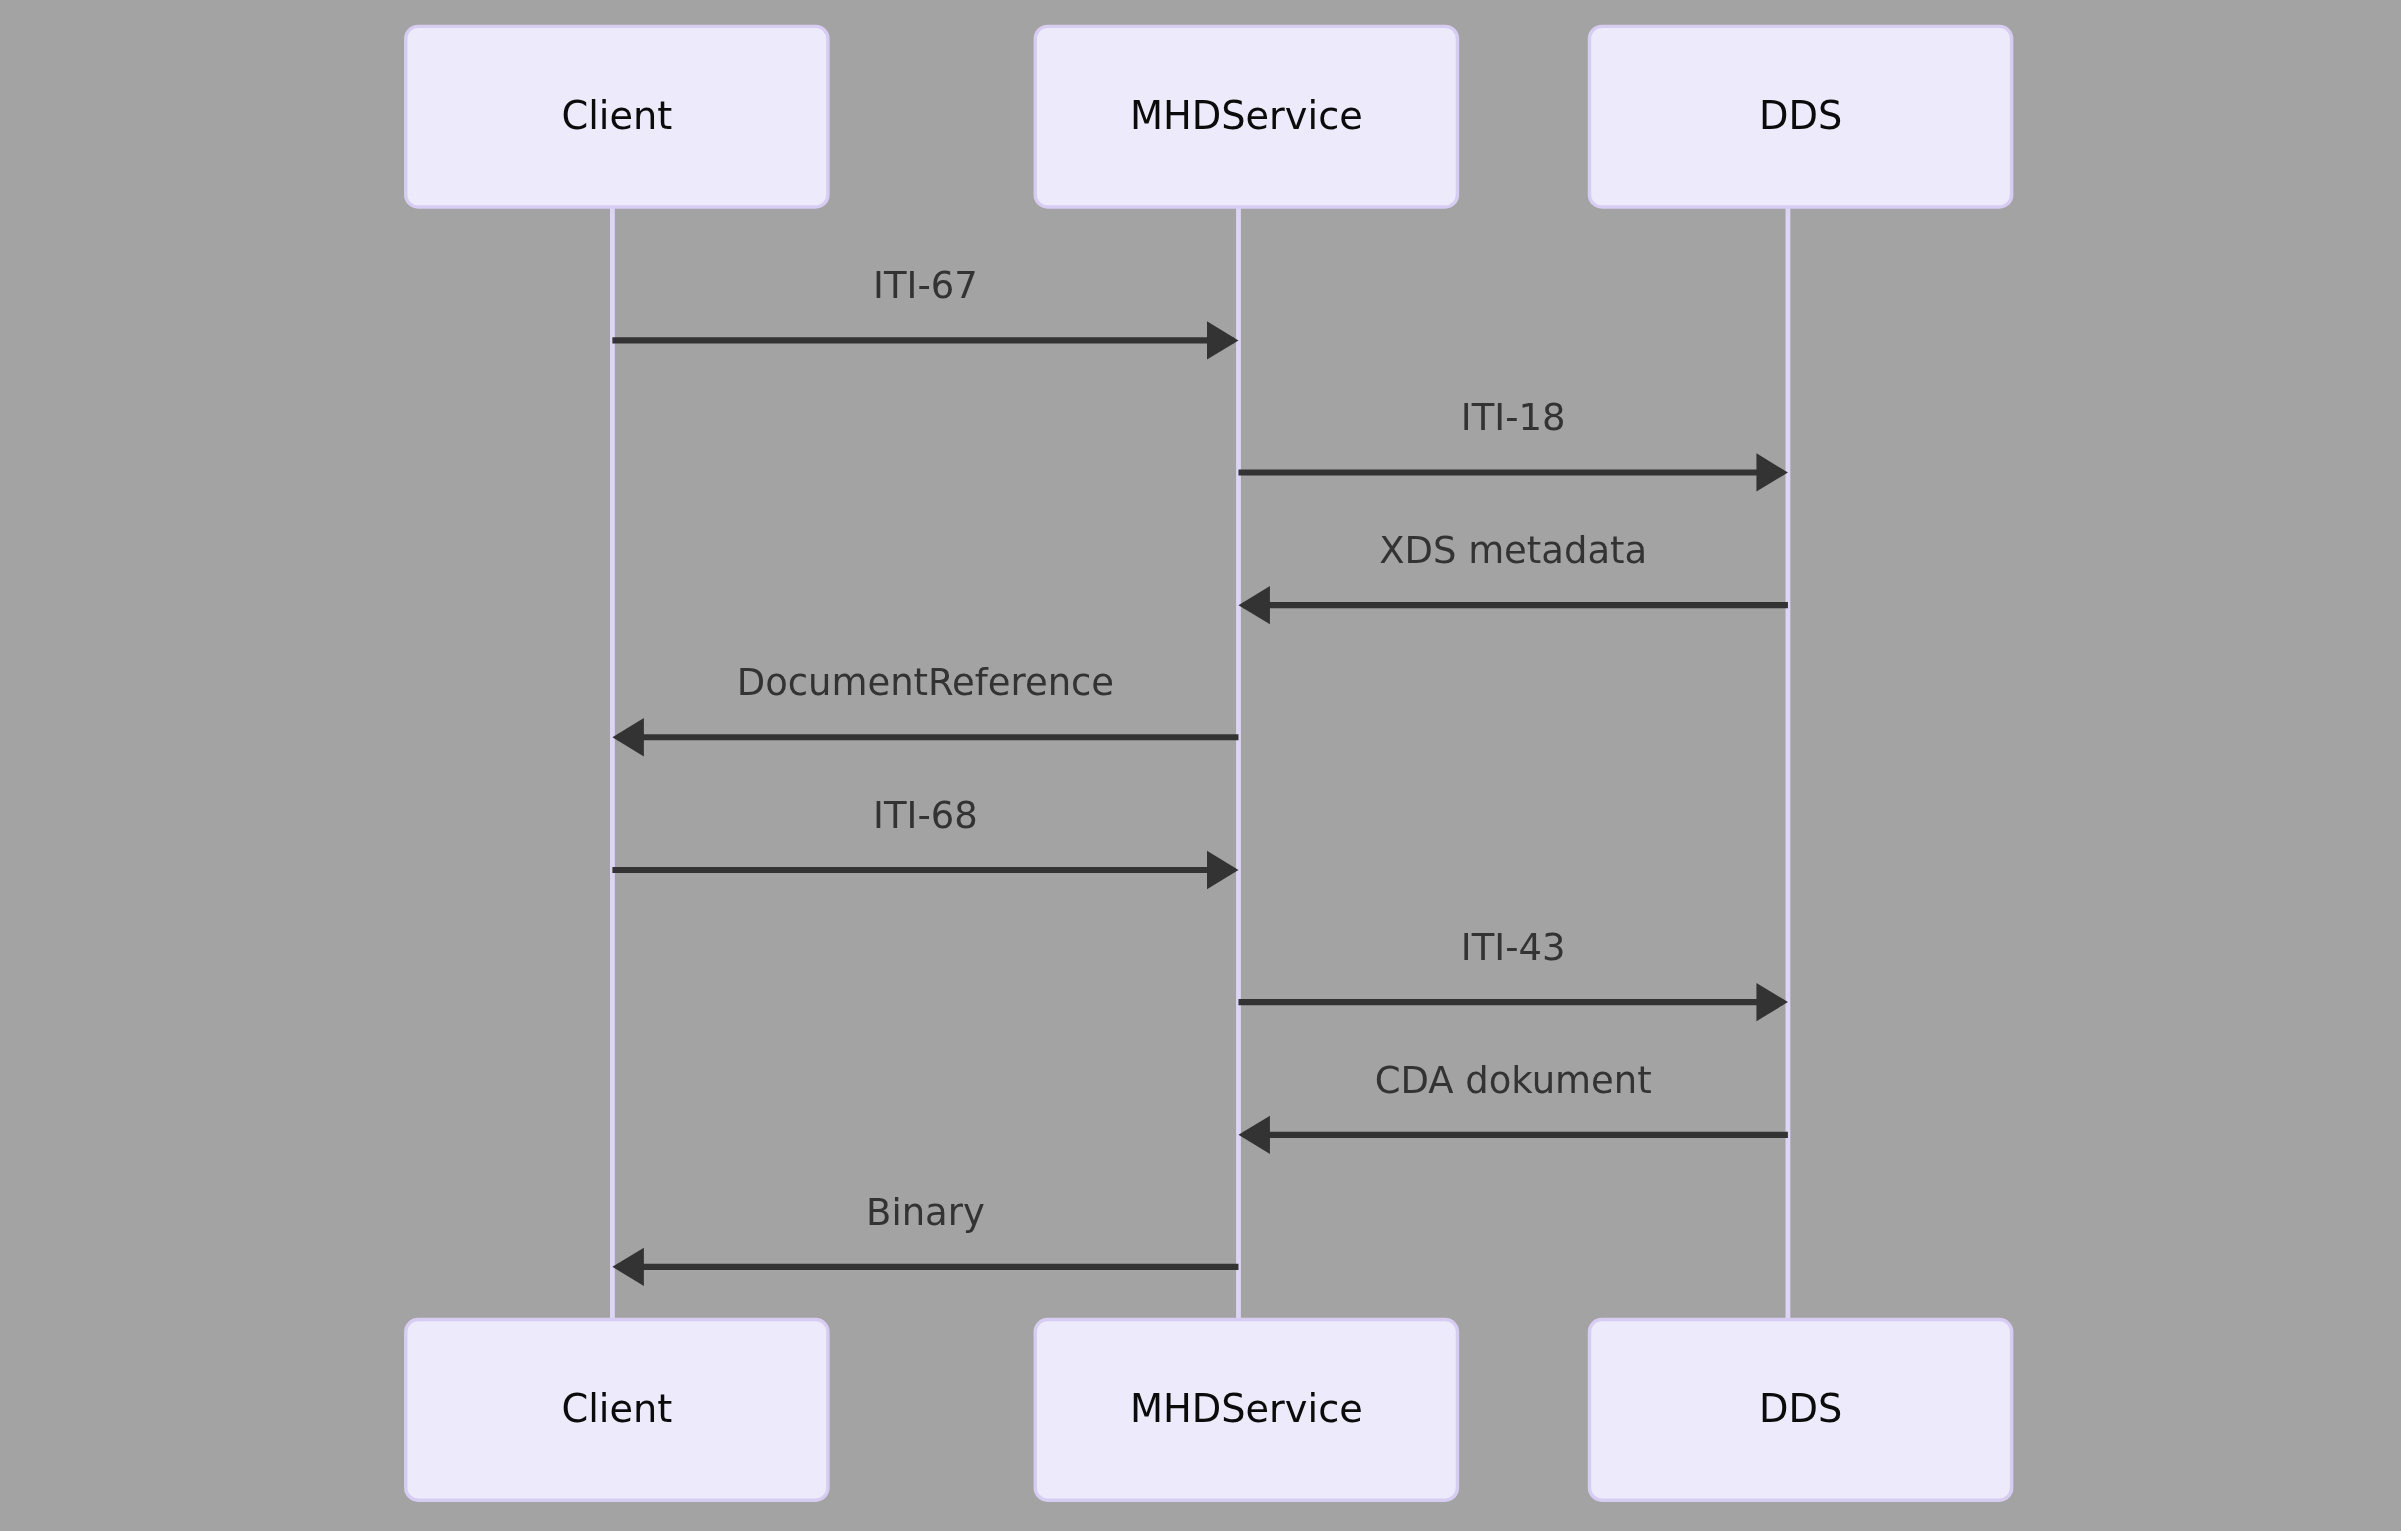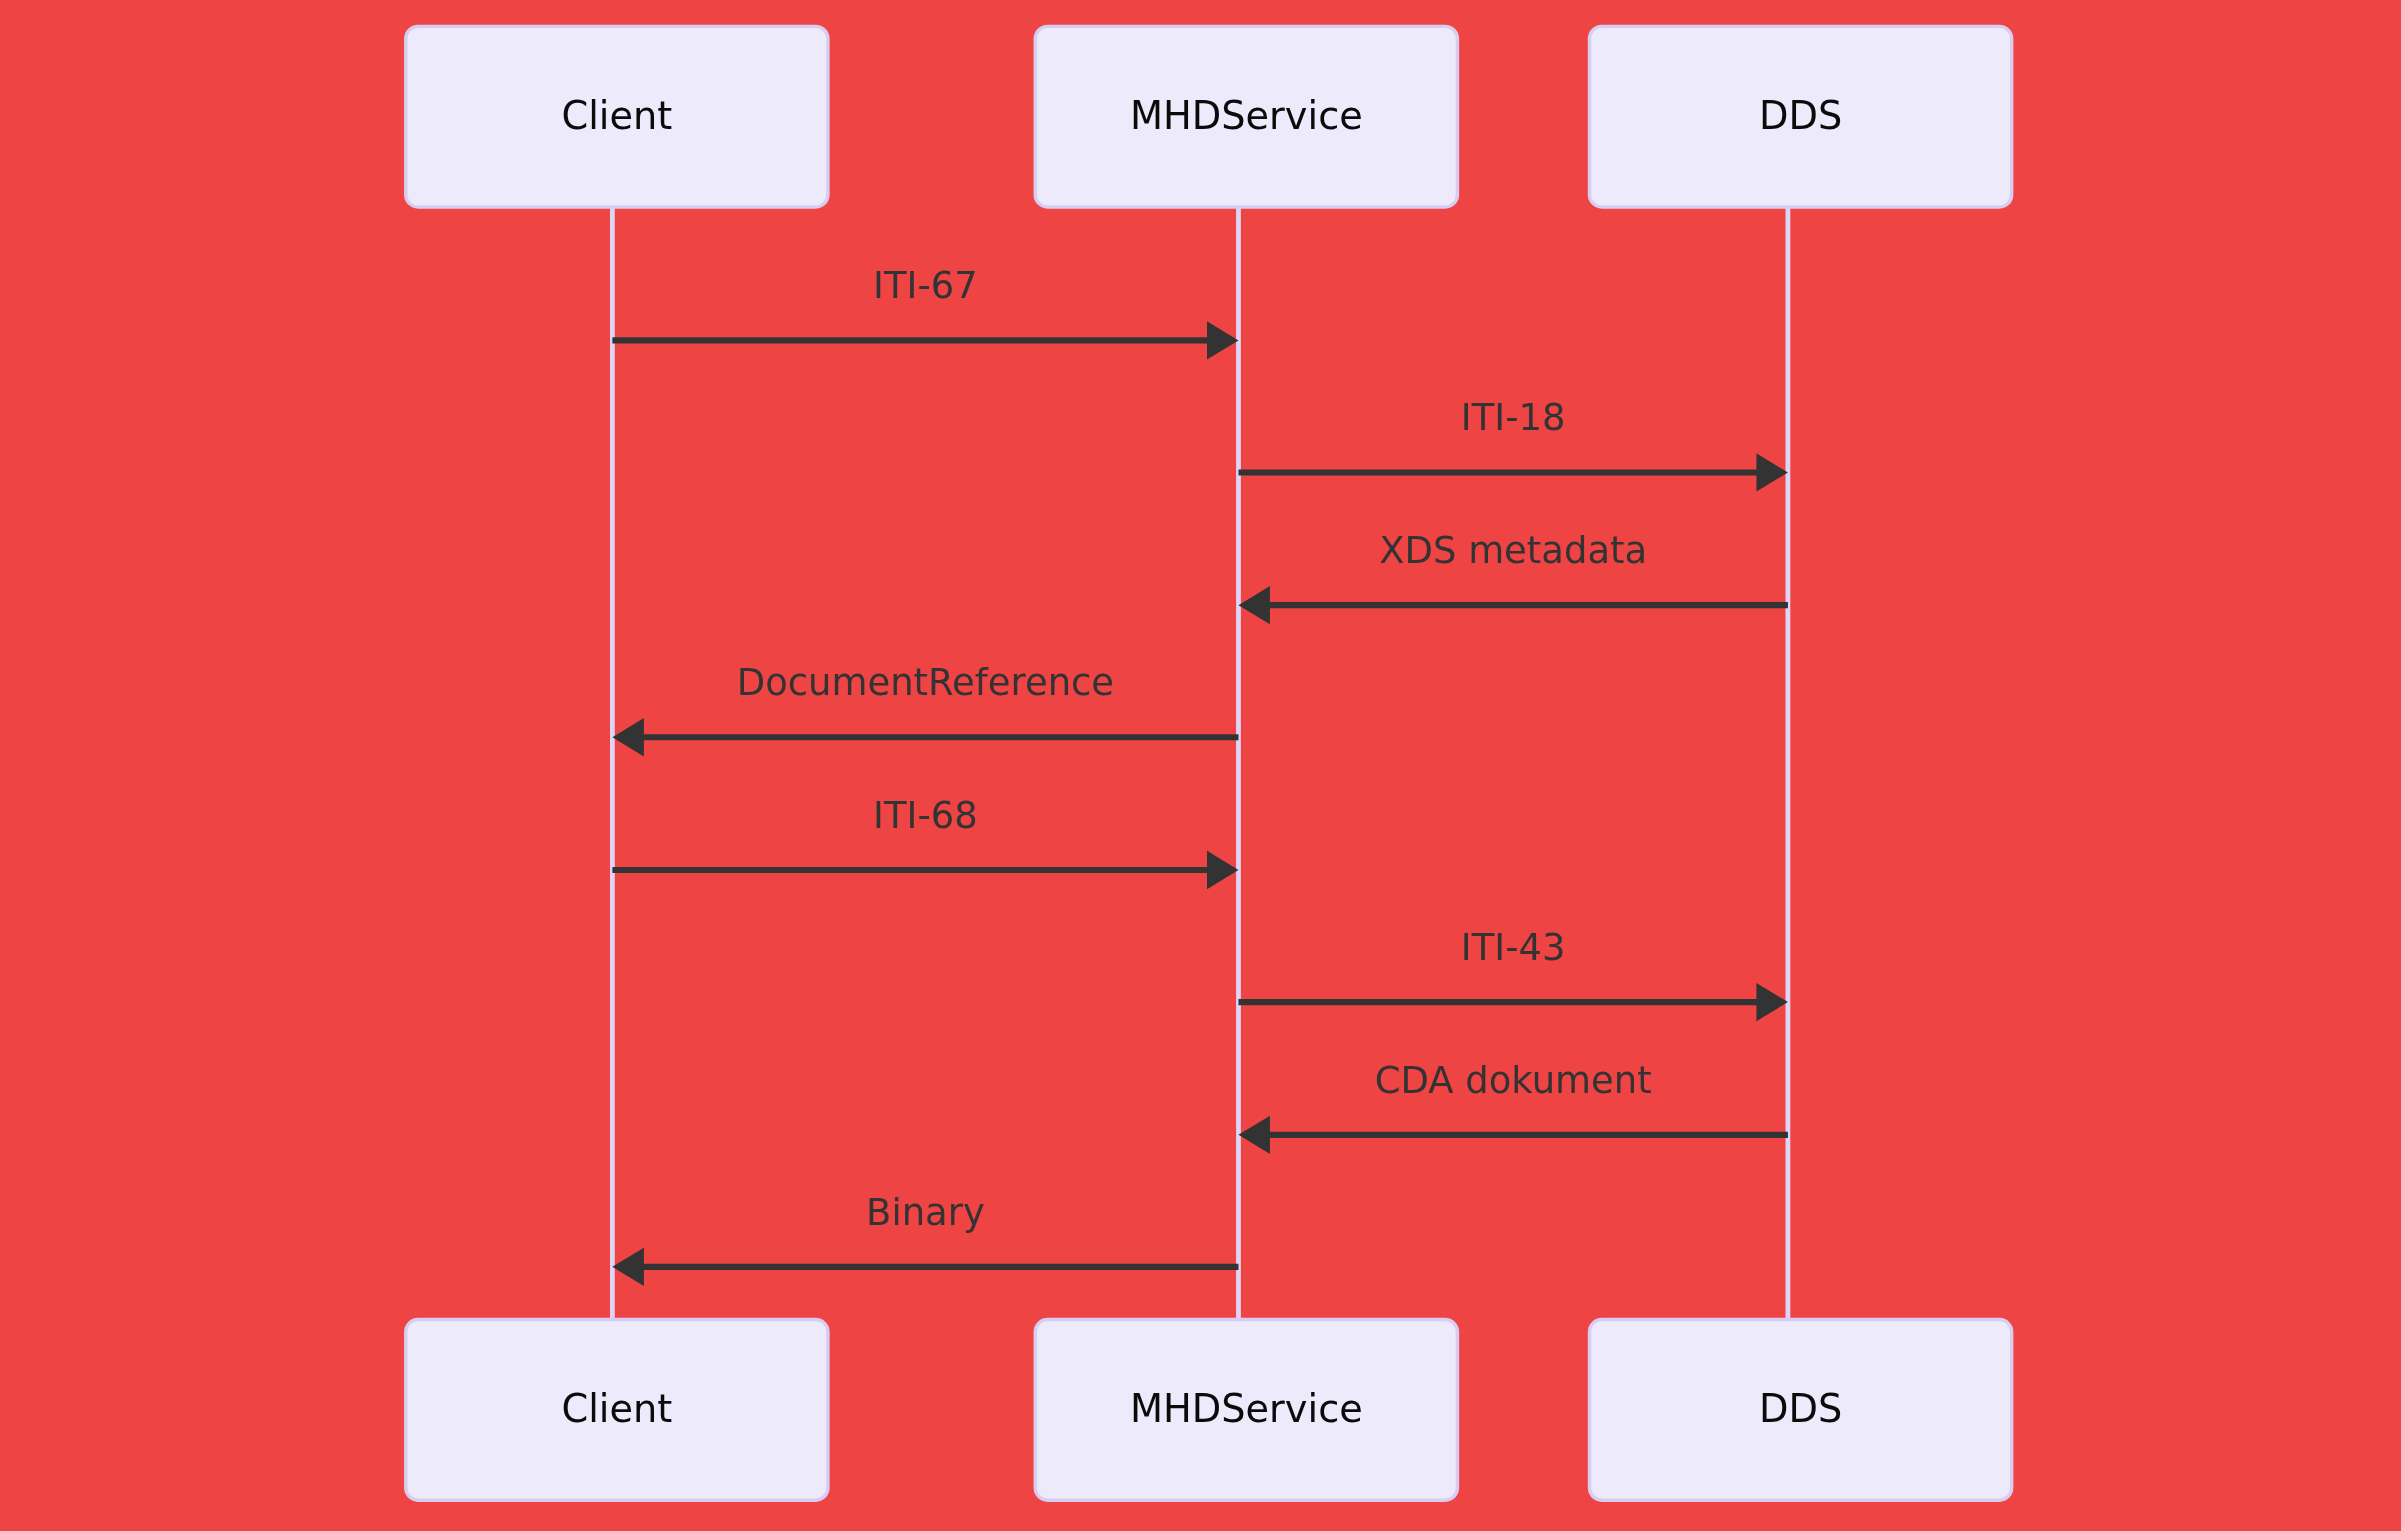--- a/index.html
+++ b/index.html
@@ -8,21 +8,21 @@
     padding: 0;
     background: #ffffff;
   }
   body {
     font-family: "DejaVu Sans", "Liberation Sans", sans-serif;
   }
   #diagram-root {
     position: relative;
     width: 2401px;
     height: 1532px;
-    background: #ef4444;
+    background: #a3a3a3;
     overflow: hidden;
   }
   #seq-svg {
     position: absolute;
     top: 0;
     left: 0;
     width: 2401px;
     height: 1532px;
     display: block;
   }

